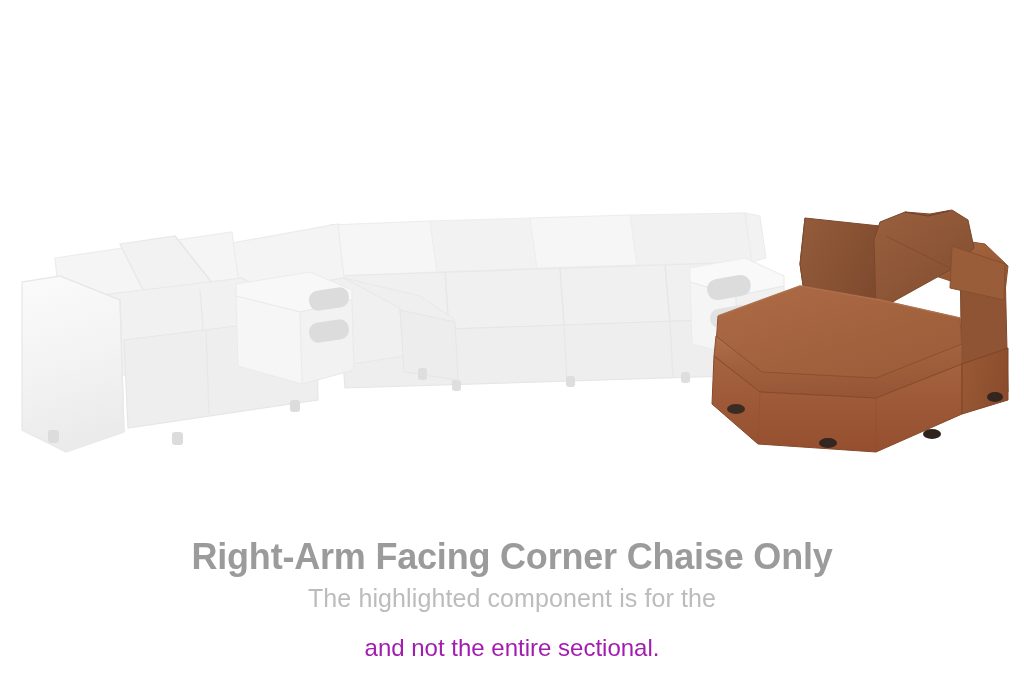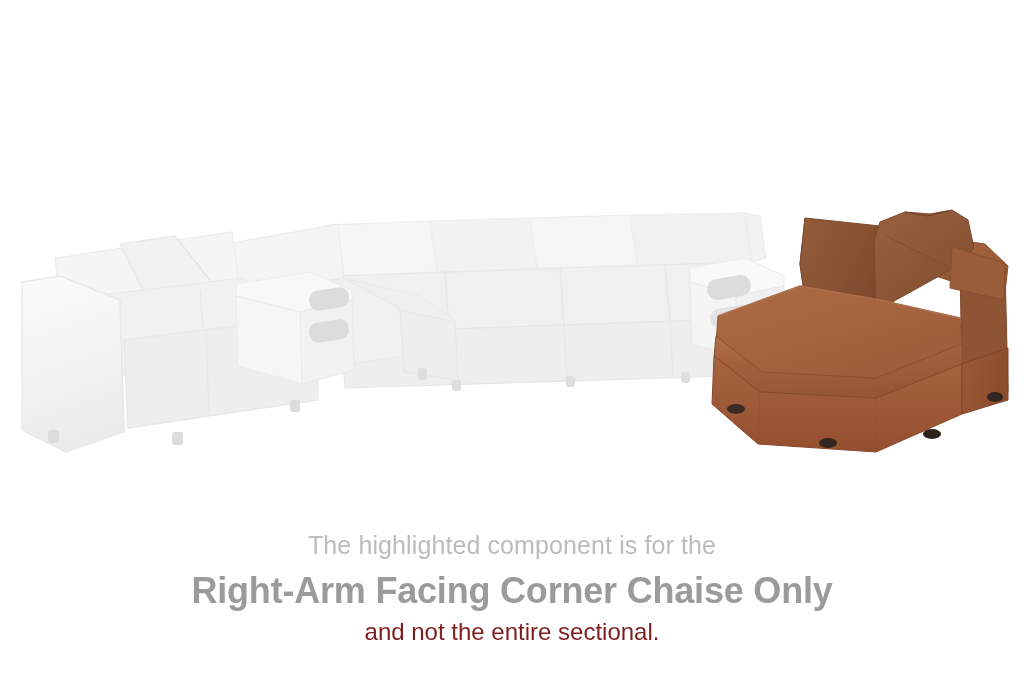--- a/index.html
+++ b/index.html
@@ -40,23 +40,23 @@
     font-size:36px;
     line-height:49px;
     color:#9b9b9b;
     font-weight:700;
     letter-spacing:-.2px;
     margin-top:4px;
   }
   .cap-bot{
     font-size:24px;
     line-height:33px;
-    color:#7f1d1d;
+    color:#a21caf;
     font-weight:400;
-    margin-top:0;
+    margin-top:16px;
   }
 </style>
 </head>
 <body>
 
 <div id="stage">
 
   <div id="illustration">
     <svg viewBox="0 0 1024 500" xmlns="http://www.w3.org/2000/svg">
       <defs>
@@ -208,18 +208,18 @@
 
         <ellipse cx="736" cy="409" rx="9" ry="5" fill="#3b2c23"></ellipse>
         <ellipse cx="828" cy="443" rx="9" ry="5" fill="#332620"></ellipse>
         <ellipse cx="932" cy="434" rx="9" ry="5" fill="#2e231d"></ellipse>
         <ellipse cx="995" cy="397" rx="8" ry="5" fill="#33261f"></ellipse>
       </g>
     </svg>
   </div>
 
   <div id="caption">
+    <span class="cap-line cap-main">Right-Arm Facing Corner Chaise Only</span>
     <span class="cap-line cap-top">The highlighted component is for the</span>
-    <span class="cap-line cap-main">Right-Arm Facing Corner Chaise Only</span>
     <span class="cap-line cap-bot">and not the entire sectional.</span>
   </div>
 
 </div>
 
 </body></html>

